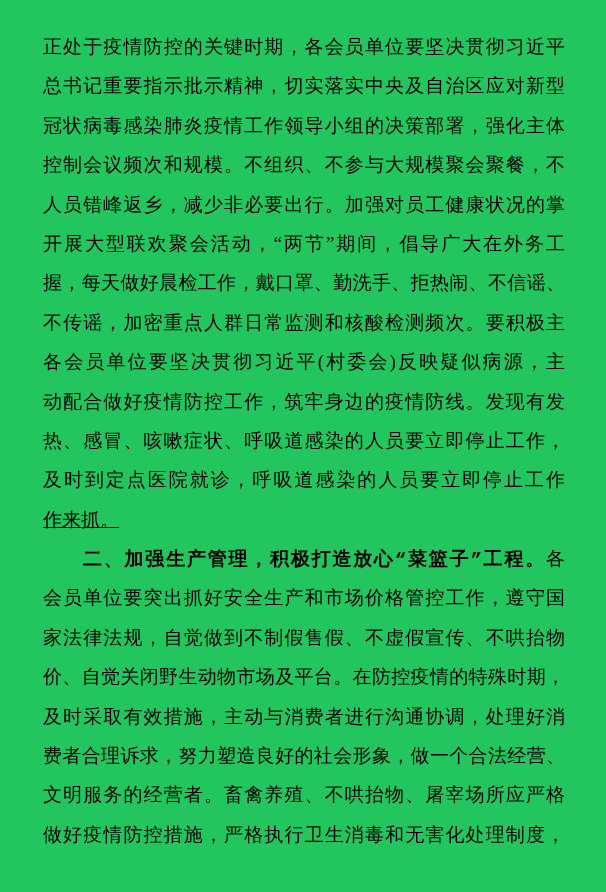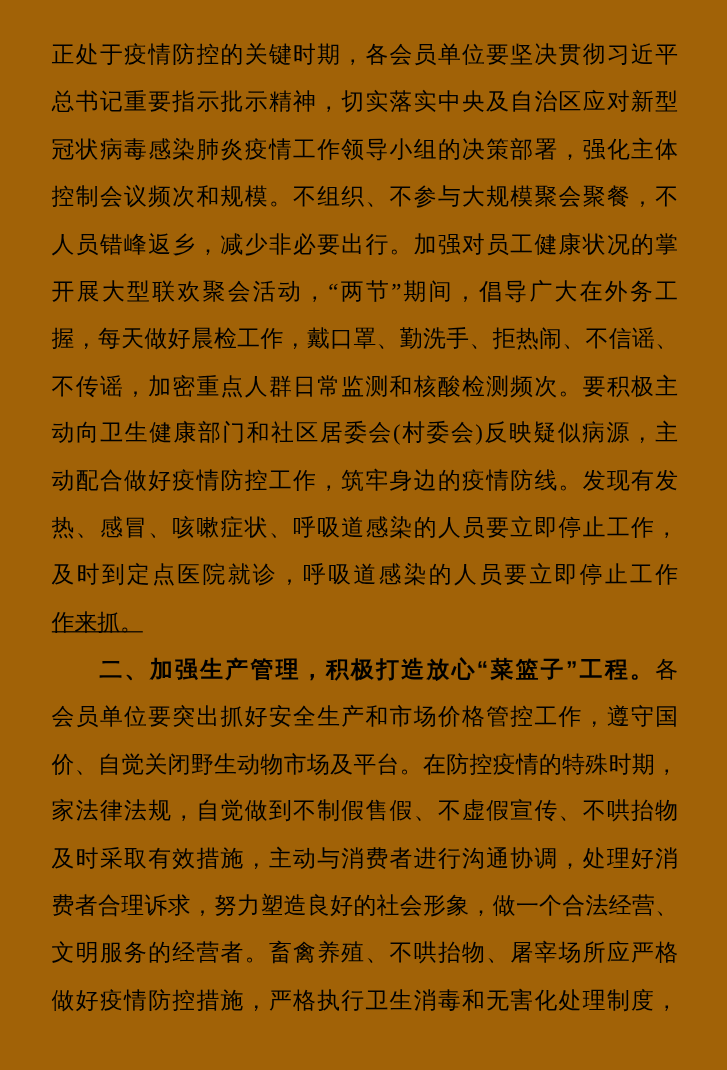--- a/index.html
+++ b/index.html
@@ -4,21 +4,21 @@
 <style>
   html, body {
     margin: 0;
     padding: 0;
     background: #ffffff;
   }
   .page {
     position: relative;
     width: 606px;
     height: 892px;
-    background: #a16207;
+    background: #22c55e;
     overflow: hidden;
     color: #000000;
   }
   .textblock {
     position: absolute;
     left: 43px;
     top: 27px;
     width: 522px;
     font-family: "Liberation Serif", "DejaVu Serif", serif;
     font-size: 19px;
@@ -32,21 +32,21 @@
     overflow: hidden;
   }
   .line.para-end {
     text-align-last: left;
     text-decoration: underline;
   }
   .line.indent2 {
     padding-left: 40px;
   }
   .head-bold {
-    font-family: Liberation Sans, sans-serif;
+    font-family: Liberation Mono, monospace;
     font-weight: 700;
   }
   .head-tail {
     font-family: "Liberation Serif", "DejaVu Serif", serif;
     font-weight: 400;
   }
 </style>
 </head>
 <body>
 
@@ -55,32 +55,32 @@
 
     <div>
       <div class="line">正处于疫情防控的关键时期，各会员单位要坚决贯彻习近平</div>
       <div class="line">总书记重要指示批示精神，切实落实中央及自治区应对新型</div>
       <div class="line">冠状病毒感染肺炎疫情工作领导小组的决策部署，强化主体</div>
       <div class="line">控制会议频次和规模。不组织、不参与大规模聚会聚餐，不</div>
       <div class="line">人员错峰返乡，减少非必要出行。加强对员工健康状况的掌</div>
       <div class="line">开展大型联欢聚会活动，“两节”期间，倡导广大在外务工</div>
       <div class="line">握，每天做好晨检工作，戴口罩、勤洗手、拒热闹、不信谣、</div>
       <div class="line">不传谣，加密重点人群日常监测和核酸检测频次。要积极主</div>
-      <div class="line">动向卫生健康部门和社区居委会(村委会)反映疑似病源，主</div>
+      <div class="line">各会员单位要坚决贯彻习近平(村委会)反映疑似病源，主</div>
       <div class="line">动配合做好疫情防控工作，筑牢身边的疫情防线。发现有发</div>
       <div class="line">热、感冒、咳嗽症状、呼吸道感染的人员要立即停止工作，</div>
       <div class="line">及时到定点医院就诊，呼吸道感染的人员要立即停止工作</div>
       <div class="line para-end">作来抓。</div>
     </div>
 
     <div>
       <div class="line indent2"><span class="head-bold">二、加强生产管理，积极打造放心“菜篮子”工程。</span><span class="head-tail">各</span></div>
       <div class="line">会员单位要突出抓好安全生产和市场价格管控工作，遵守国</div>
+      <div class="line">家法律法规，自觉做到不制假售假、不虚假宣传、不哄抬物</div>
       <div class="line">价、自觉关闭野生动物市场及平台。在防控疫情的特殊时期，</div>
-      <div class="line">家法律法规，自觉做到不制假售假、不虚假宣传、不哄抬物</div>
       <div class="line">及时采取有效措施，主动与消费者进行沟通协调，处理好消</div>
       <div class="line">费者合理诉求，努力塑造良好的社会形象，做一个合法经营、</div>
       <div class="line">文明服务的经营者。畜禽养殖、不哄抬物、屠宰场所应严格</div>
       <div class="line">做好疫情防控措施，严格执行卫生消毒和无害化处理制度，</div>
     </div>
 
   </div>
 </div>
 
 </body></html>

